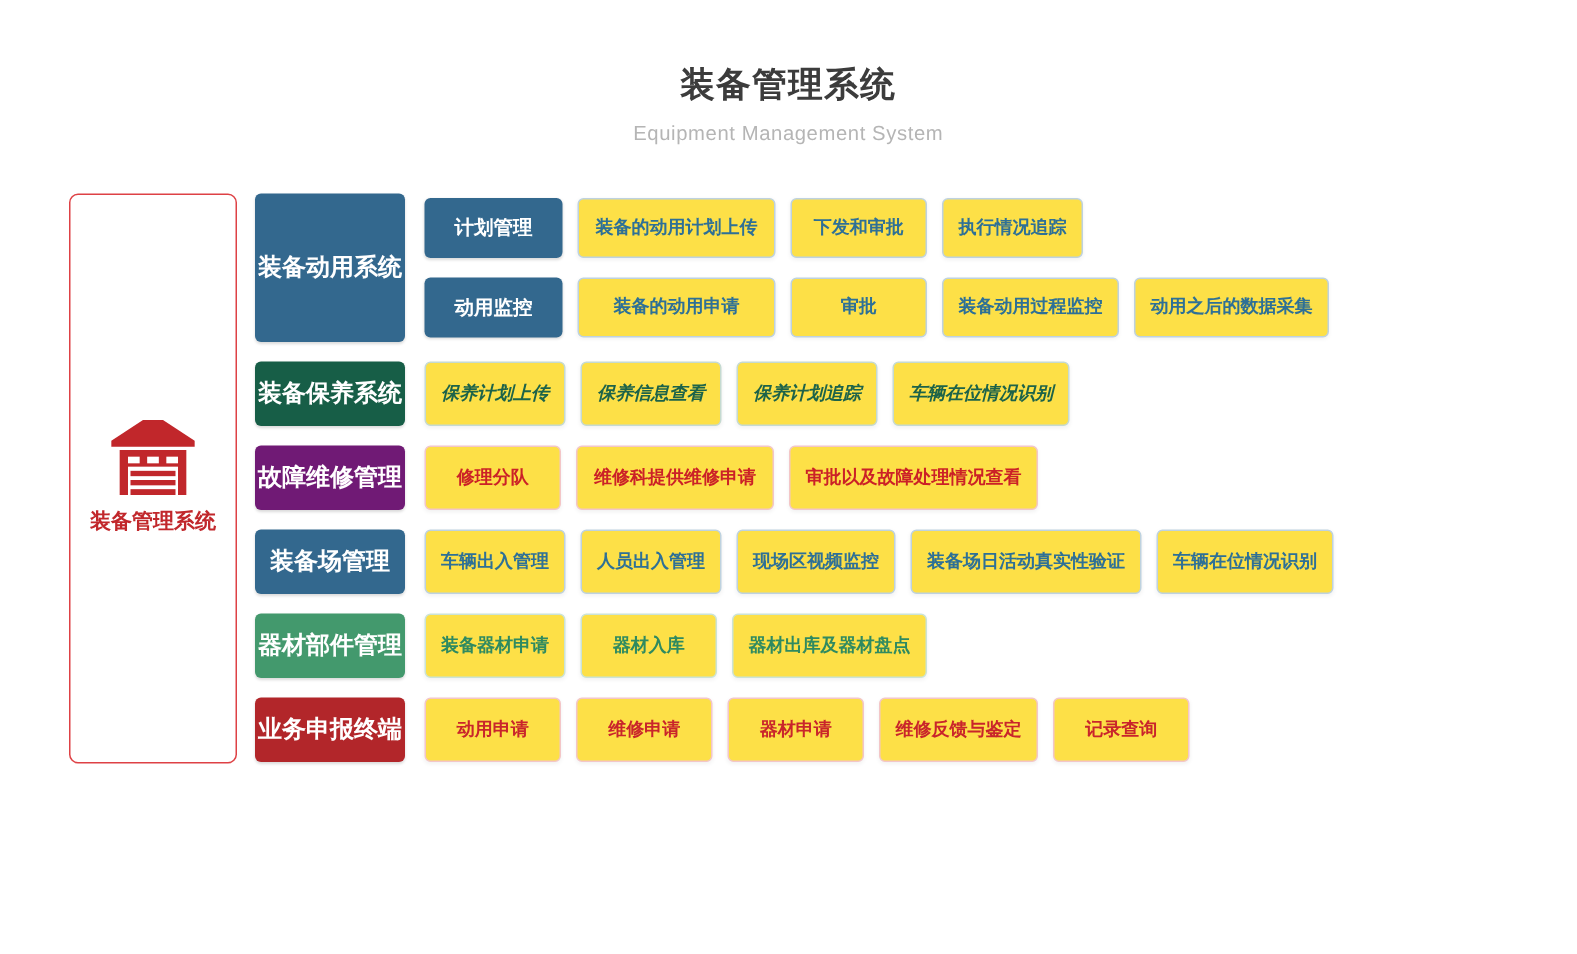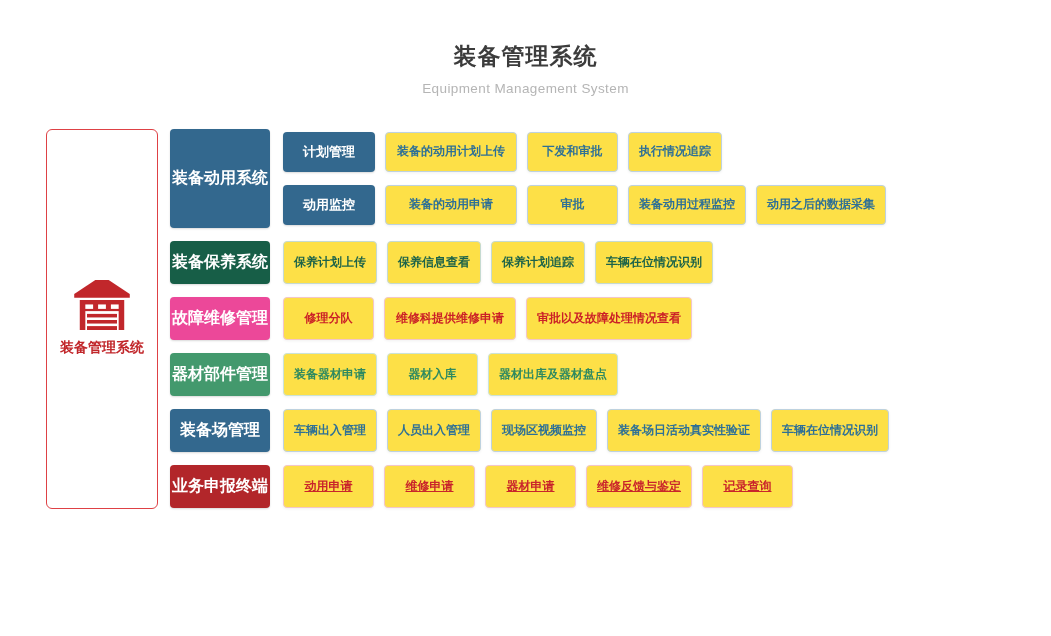--- a/index.html
+++ b/index.html
@@ -42,29 +42,29 @@
     min-width:91px; height:43px; box-sizing:border-box; padding:0 10px;
     border-radius:4px; border:1px solid #ccc; background:#fde047;
     display:flex; align-items:center; justify-content:center; white-space:nowrap;
     font-size:12px; font-weight:bold; box-shadow:0 1px 3px rgba(0,0,0,.06);
   }
   .branch-row .leaf { height:40px; }
   .w132 { width:132px; }
 
   .bg-blue   { background:#33688e; }
   .bg-dgreen { background:#175e47; }
-  .bg-red    { background:#ec4899; }
+  .bg-red    { background:#701a75; }
   .bg-green  { background:#43996d; }
   .bg-dred   { background:#b2262a; }
 
   .t-blue   { color:#2e7096; border-color:#bed2df; }
-  .t-dgreen { color:#1d6349; border-color:#c5dad1; }
+  .t-dgreen { color:#1d6349; border-color:#c5dad1;font-style:italic; }
   .t-red    { color:#cb2127; border-color:#f3c6c8; }
   .t-green  { color:#2f8a60; border-color:#cbe3d6; }
-  .t-dred   { color:#c9252b; border-color:#f3c6c8;text-decoration:underline; }
+  .t-dred   { color:#c9252b; border-color:#f3c6c8; }
 </style>
 </head>
 <body>
 
 <div class="header">
   <div class="title">装备管理系统</div>
   <div class="subtitle">Equipment Management System</div>
 </div>
 
 <div class="diagram">
@@ -114,33 +114,33 @@
     </div>
 
     <div class="row">
       <div class="cat bg-red">故障维修管理</div>
       <div class="leaf t-red">修理分队</div>
       <div class="leaf t-red w132">维修科提供维修申请</div>
       <div class="leaf t-red">审批以及故障处理情况查看</div>
     </div>
 
     <div class="row">
-      <div class="cat bg-green">器材部件管理</div>
-      <div class="leaf t-green">装备器材申请</div>
-      <div class="leaf t-green">器材入库</div>
-      <div class="leaf t-green">器材出库及器材盘点</div>
-    </div>
-
-    <div class="row">
       <div class="cat bg-blue">装备场管理</div>
       <div class="leaf t-blue">车辆出入管理</div>
       <div class="leaf t-blue">人员出入管理</div>
       <div class="leaf t-blue">现场区视频监控</div>
       <div class="leaf t-blue">装备场日活动真实性验证</div>
       <div class="leaf t-blue">车辆在位情况识别</div>
+    </div>
+
+    <div class="row">
+      <div class="cat bg-green">器材部件管理</div>
+      <div class="leaf t-green">装备器材申请</div>
+      <div class="leaf t-green">器材入库</div>
+      <div class="leaf t-green">器材出库及器材盘点</div>
     </div>
 
     <div class="row">
       <div class="cat bg-dred">业务申报终端</div>
       <div class="leaf t-dred">动用申请</div>
       <div class="leaf t-dred">维修申请</div>
       <div class="leaf t-dred">器材申请</div>
       <div class="leaf t-dred">维修反馈与鉴定</div>
       <div class="leaf t-dred">记录查询</div>
     </div>

